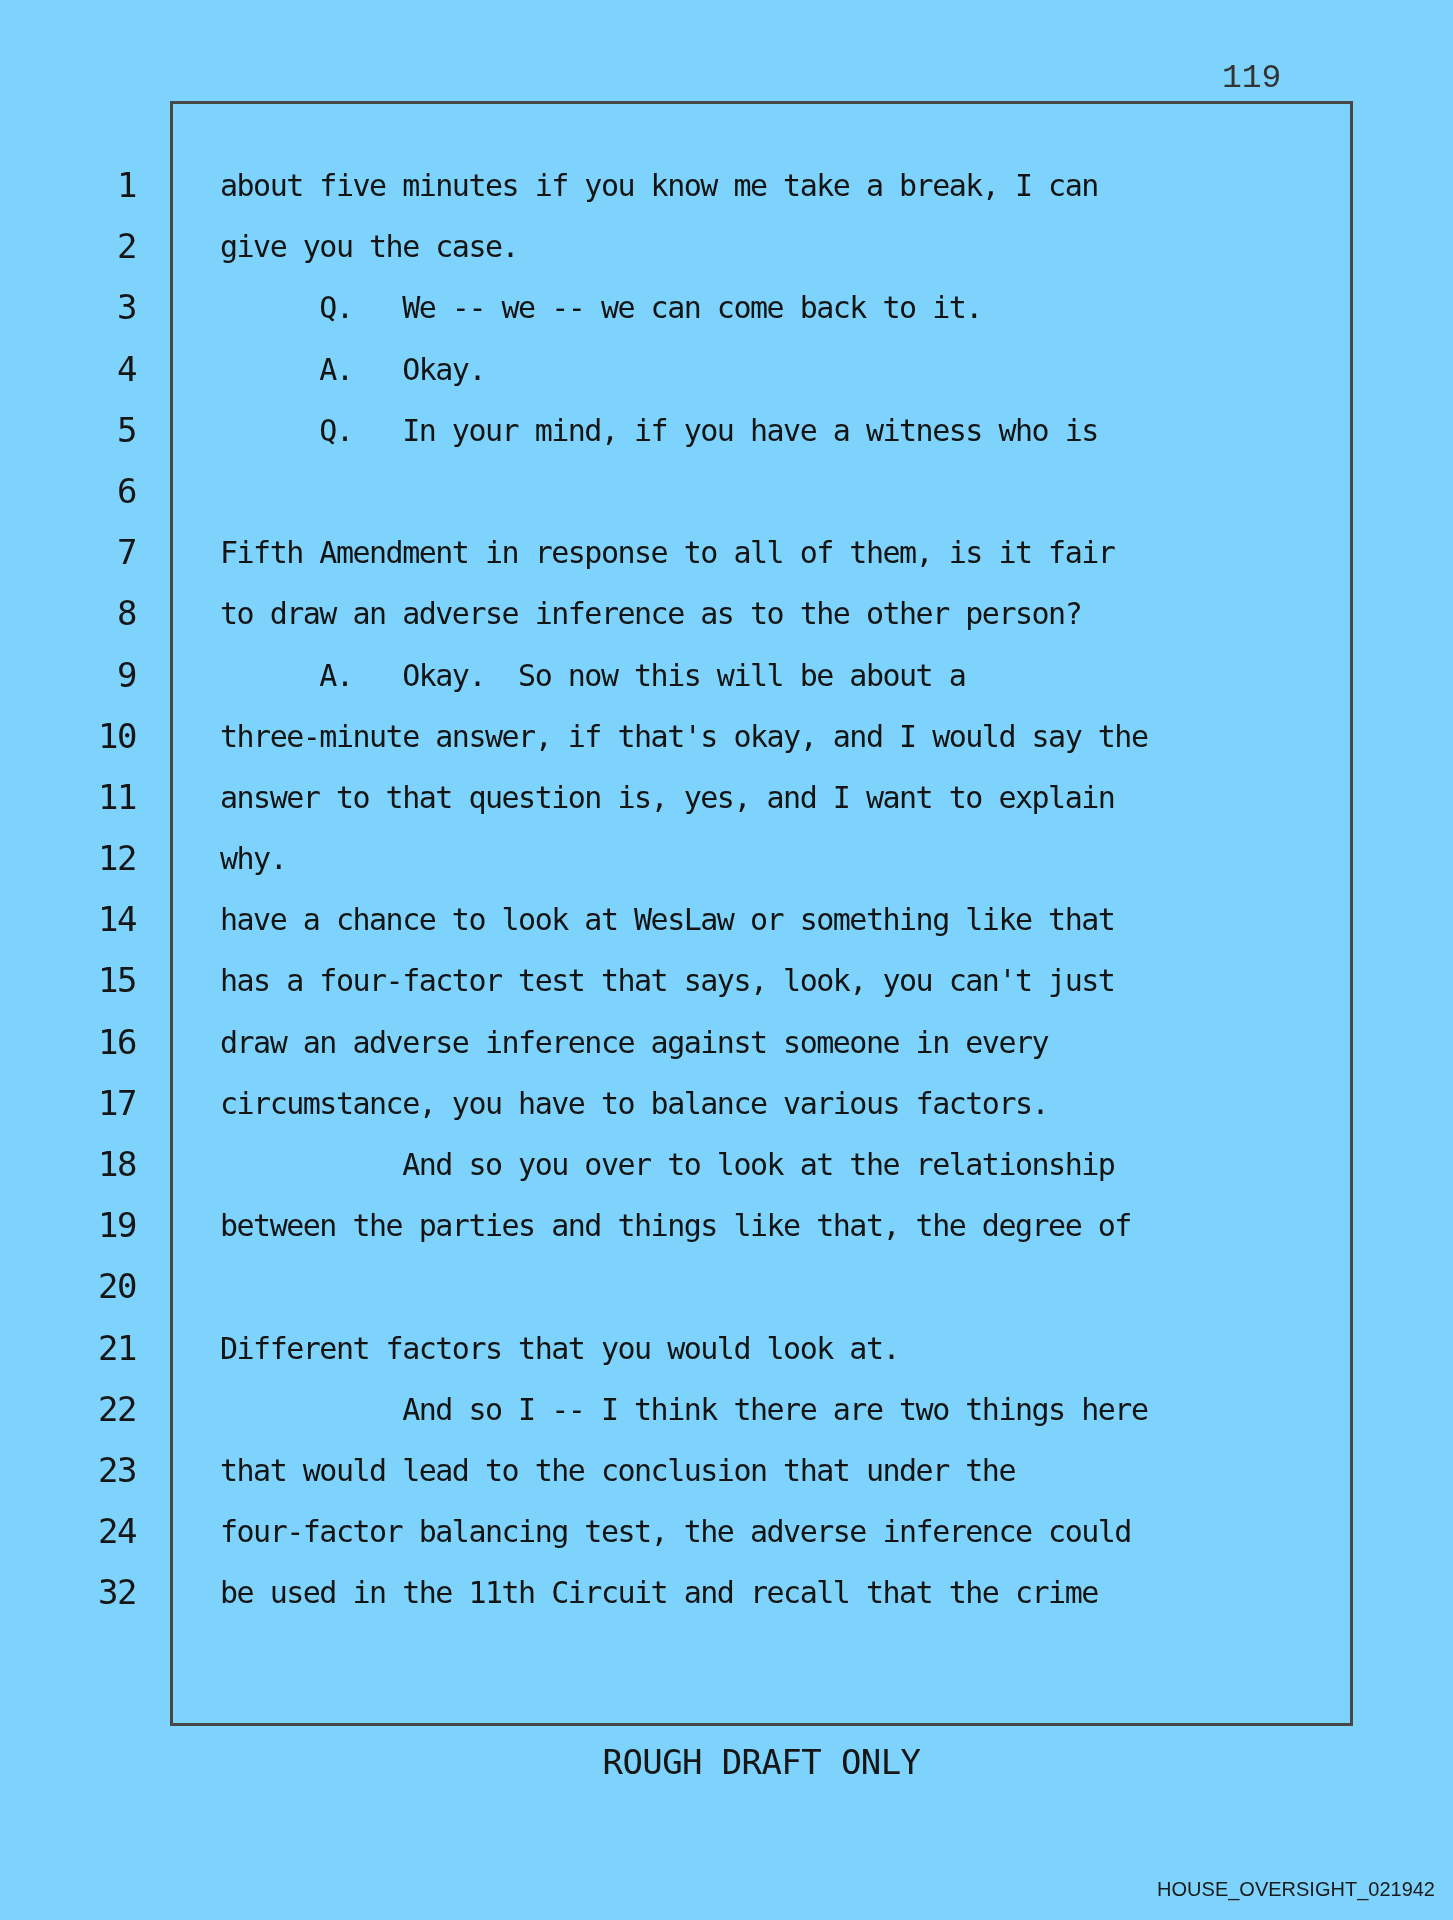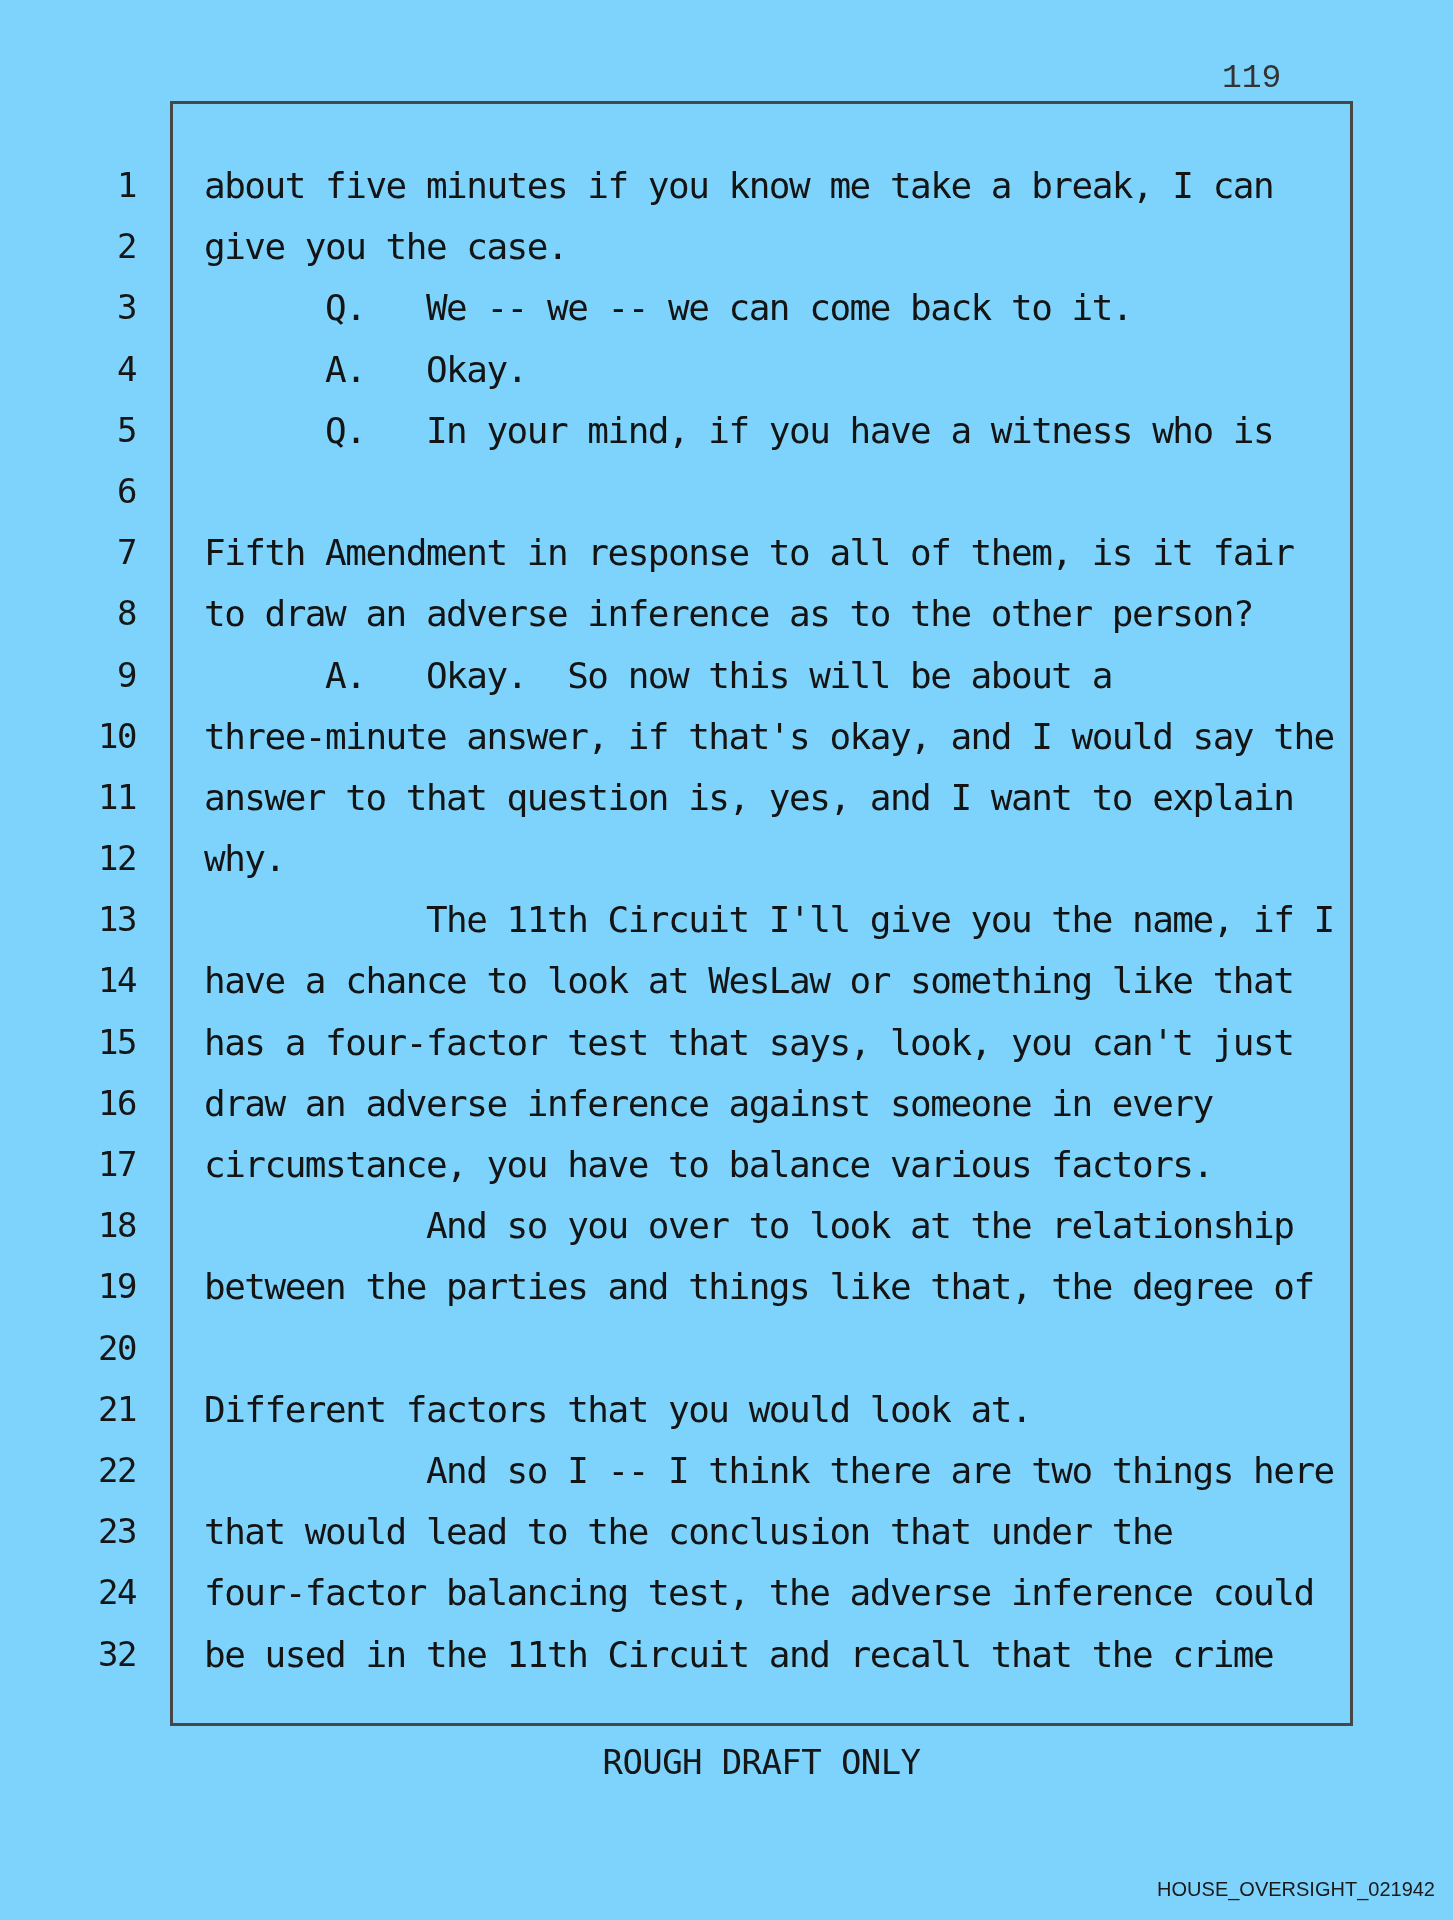--- a/index.html
+++ b/index.html
@@ -49,23 +49,23 @@
     left: 0;
     width: 136px;
     text-align: right;
     font-size: 34px;
     letter-spacing: -1.5px;
     line-height: 61.2px;
     color: #161616;
   }
   .txt {
     position: absolute;
-    left: 204px;
+    left: 220px;
     white-space: pre;
-    font-size: 36px;
+    font-size: 30px;
     letter-spacing: -1.5px;
     line-height: 61.2px;
     color: #141414;
   }
   .watermark {
     position: absolute;
     left: 170px;
     top: 1740px;
     width: 1183px;
     height: 44px;
@@ -134,24 +134,20 @@
       </div>
       <div class="row">
         <span class="num">11</span>
         <span class="txt">answer to that question is, yes, and I want to explain</span>
       </div>
       <div class="row">
         <span class="num">12</span>
         <span class="txt">why.</span>
       </div>
       <div class="row">
-        <span class="num">13</span>
-        <span class="txt">           The 11th Circuit I'll give you the name, if I</span>
-      </div>
-      <div class="row">
         <span class="num">14</span>
         <span class="txt">have a chance to look at WesLaw or something like that</span>
       </div>
       <div class="row">
         <span class="num">15</span>
         <span class="txt">has a four-factor test that says, look, you can't just</span>
       </div>
       <div class="row">
         <span class="num">16</span>
         <span class="txt">draw an adverse inference against someone in every</span>

